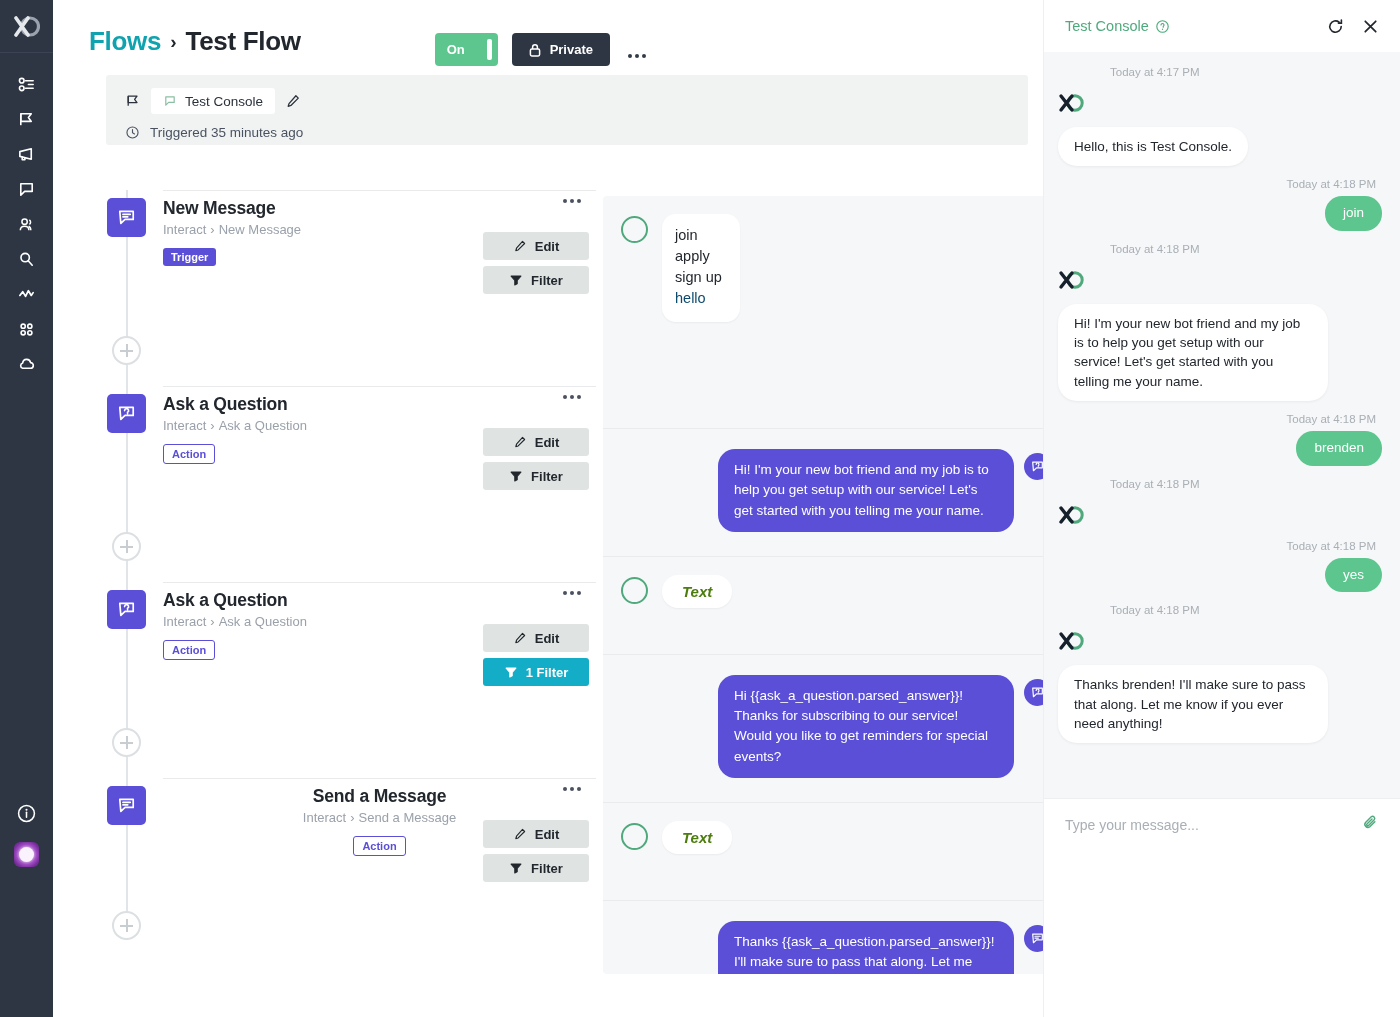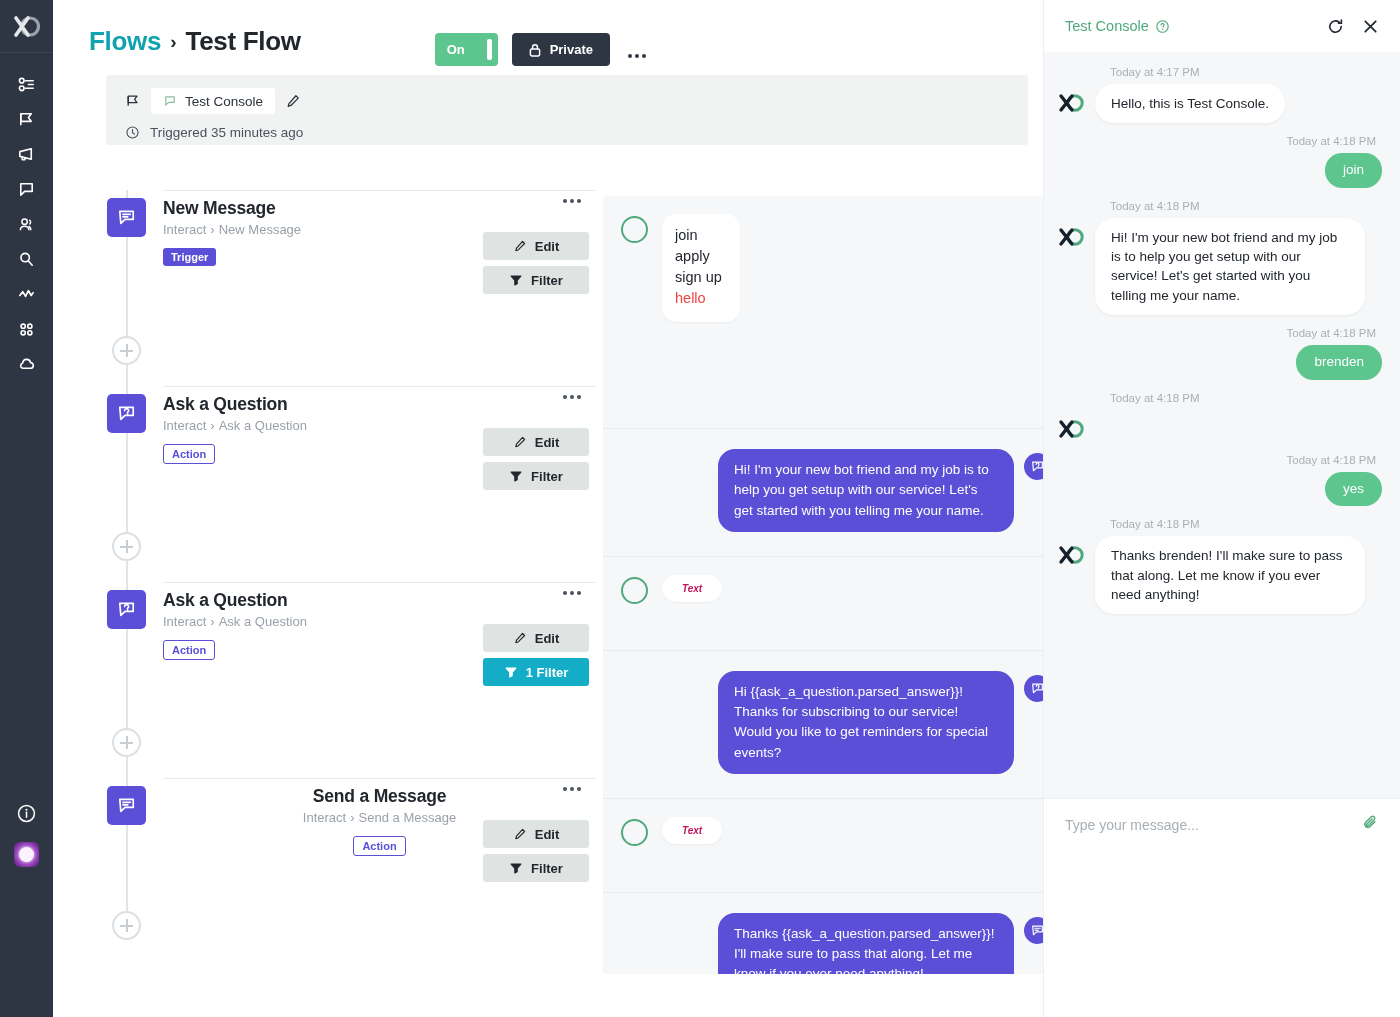--- a/index.html
+++ b/index.html
@@ -141,24 +141,24 @@
   .pv-in { display: flex; align-items: flex-start; gap: 14px; }
   .pv-avatar {
     width: 27px; height: 27px; border-radius: 50%; border: 2px solid #4FA97C;
     flex: 0 0 27px; margin-top: 2px;
   }
   .pv-bubble-white {
     background: #fff; border-radius: 14px; padding: 11px 18px 13px 13px;
     font-size: 14.5px; color: #22272e; line-height: 1.45;
     box-shadow: 0 1px 2px rgba(0,0,0,0.05);
   }
-  .pv-bubble-white .muted { color: #ef4444; }
+  .pv-bubble-white .muted { color: #0c4a6e; }
   .pv-bubble-text {
     background: #fff; border-radius: 16px; padding: 8px 20px;
-    font-size: 10px; color: #be185d; font-style: italic; font-weight: bold;
+    font-size: 15px; color: #4d7c0f; font-style: italic; font-weight: bold;
     box-shadow: 0 1px 2px rgba(0,0,0,0.05);
   }
   .pv-out { display: flex; align-items: flex-start; justify-content: flex-end; gap: 10px; }
   .pv-bubble-purple {
     background: #5A4FD6; color: #fff; border-radius: 17px;
     padding: 11px 16px; font-size: 13.5px; line-height: 1.5; max-width: 296px;
   }
   .pv-tag {
     width: 27px; height: 27px; border-radius: 50%; background: #5A4FD6;
     display: flex; align-items: center; justify-content: center; flex: 0 0 27px; margin-top: 4px;
@@ -178,21 +178,21 @@
   .c-help { margin-left: 6px; display: inline-flex; }
   .c-head-spacer { flex: 1 1 auto; }
   .c-icon-btn { cursor: pointer; display: flex; align-items: center; margin-left: 16px; }
   .c-body {
     flex: 1 1 auto; background: #F6F7F8; padding: 14px 18px 0 14px;
     overflow: hidden;
   }
   .c-msg { margin-bottom: 12px; }
   .c-time { font-size: 11.5px; color: #a9afb5; margin: 0 0 6px 52px; }
   .c-time.right { text-align: right; margin: 0 6px 6px 0; }
-  .c-in { display: flex; align-items: flex-start; gap: 11px; }
+  .c-in { display: flex; align-items: flex-start; gap: 11px; flex-direction: column; }
   .c-av { width: 26px; height: 26px; flex: 0 0 26px; margin-top: 6px; display:flex; align-items:center; justify-content:center;}
   .c-bub-white {
     background: #fff; border-radius: 19px; padding: 10px 16px;
     font-size: 13.5px; color: #22272e; line-height: 1.42; max-width: 270px;
     box-shadow: 0 1px 3px rgba(0,0,0,0.06);
   }
   .c-out { display: flex; justify-content: flex-end; }
   .c-bub-green {
     background: #5CC68E; color: #fff; border-radius: 17px; padding: 8px 18px;
     font-size: 13.5px; line-height: 1.4; max-width: 250px;

